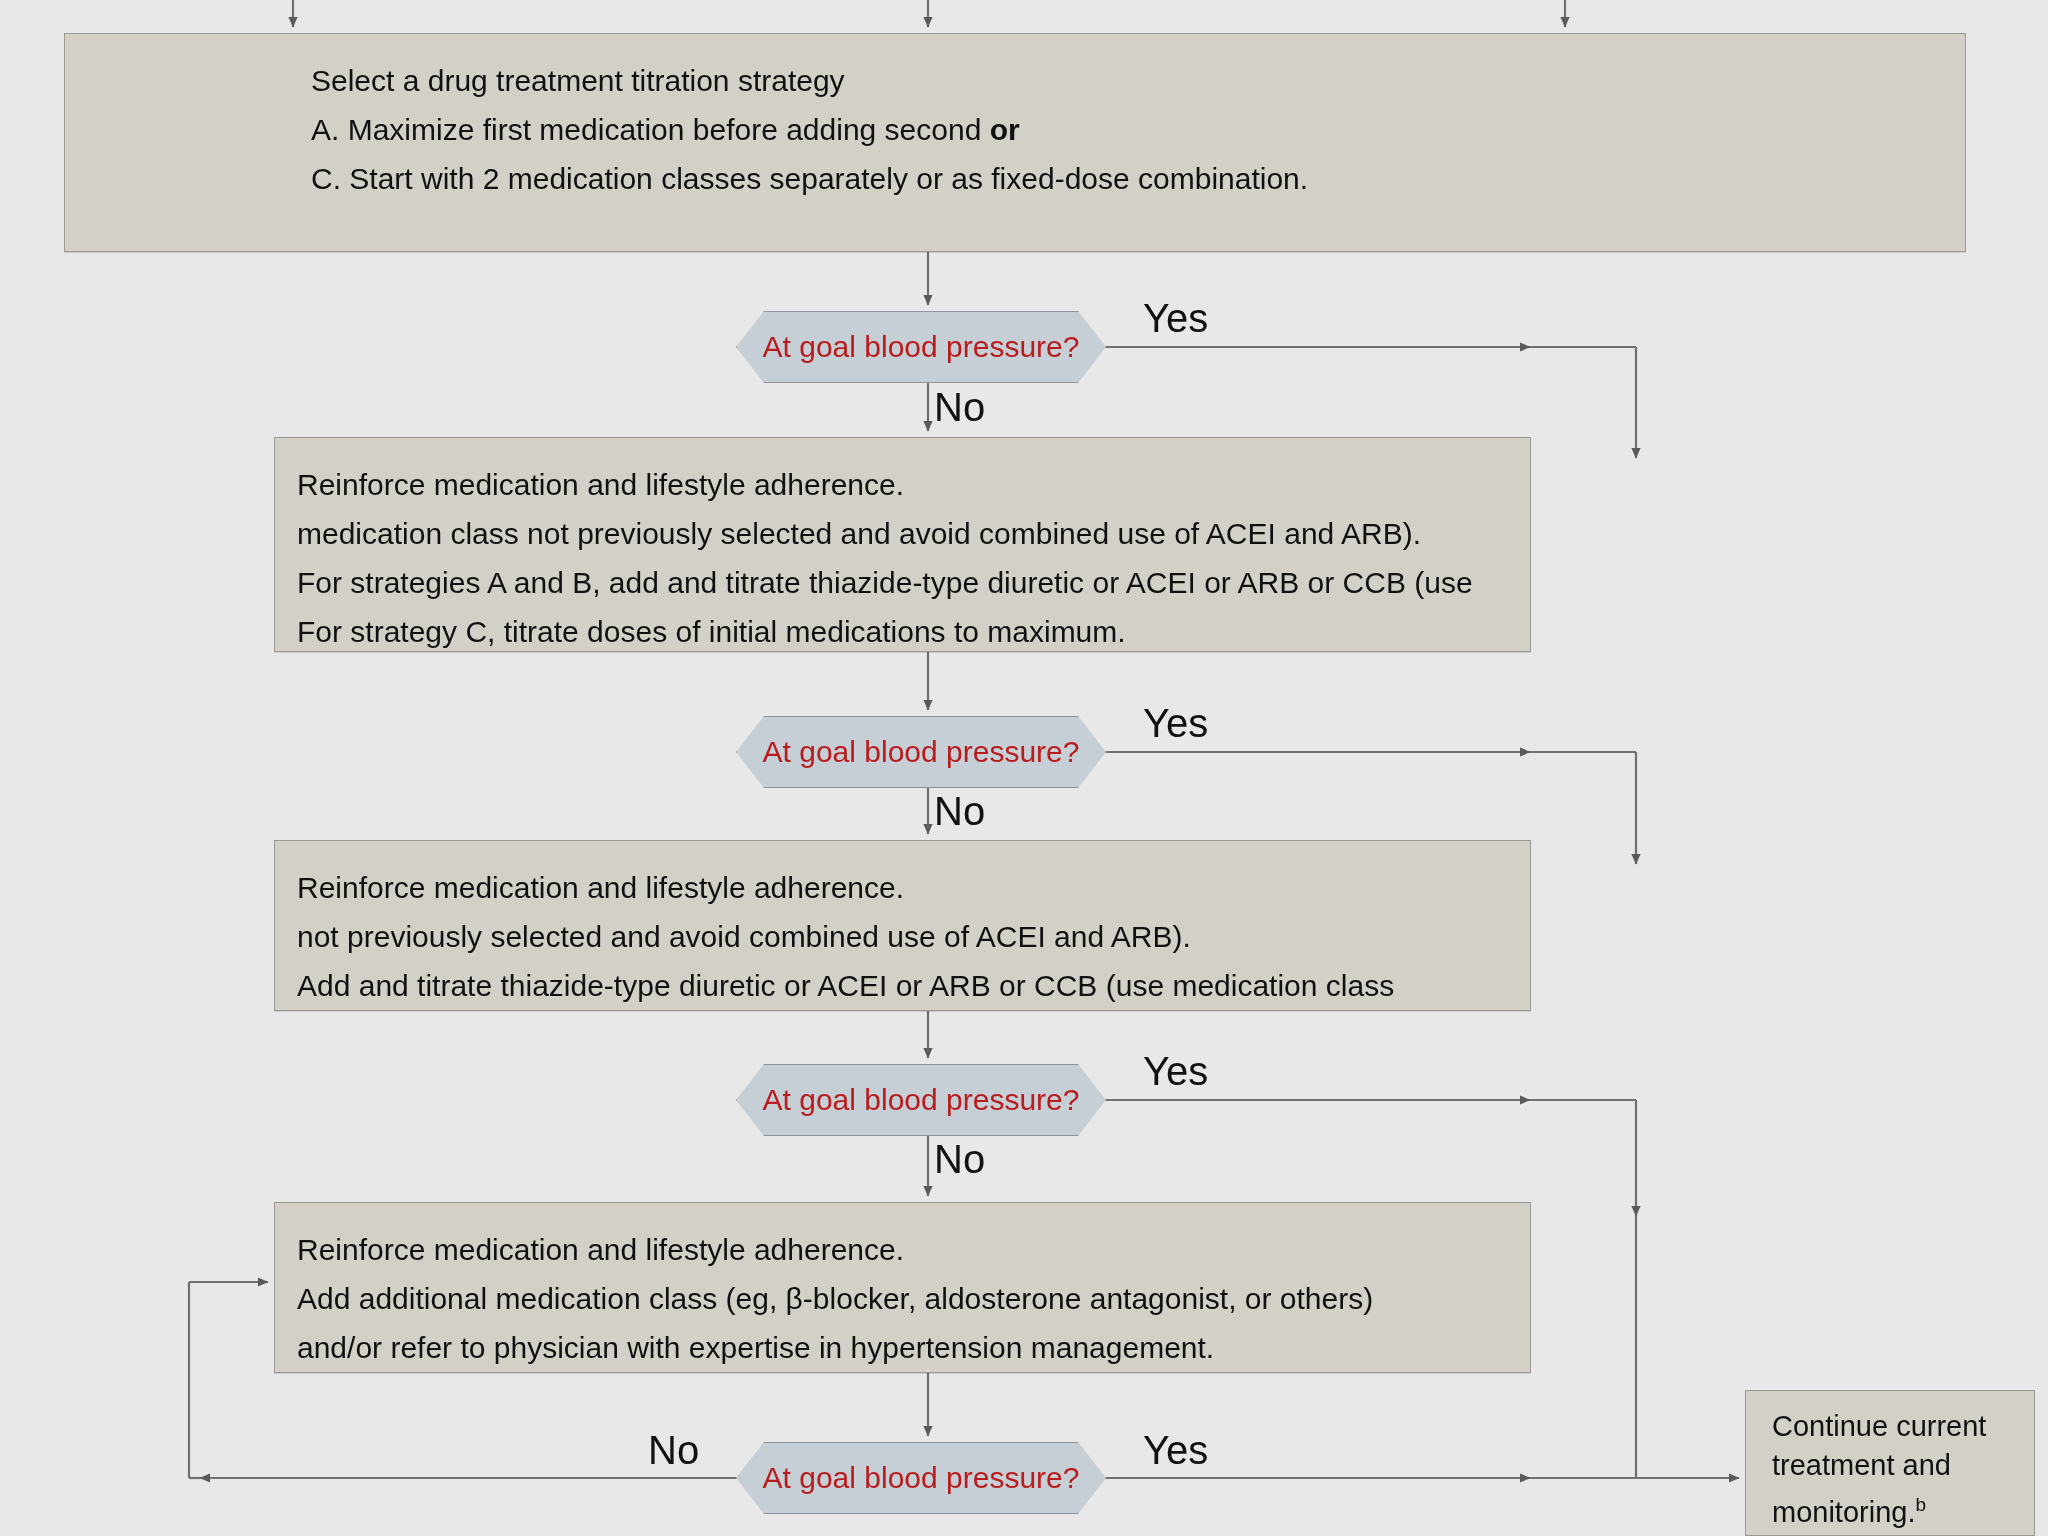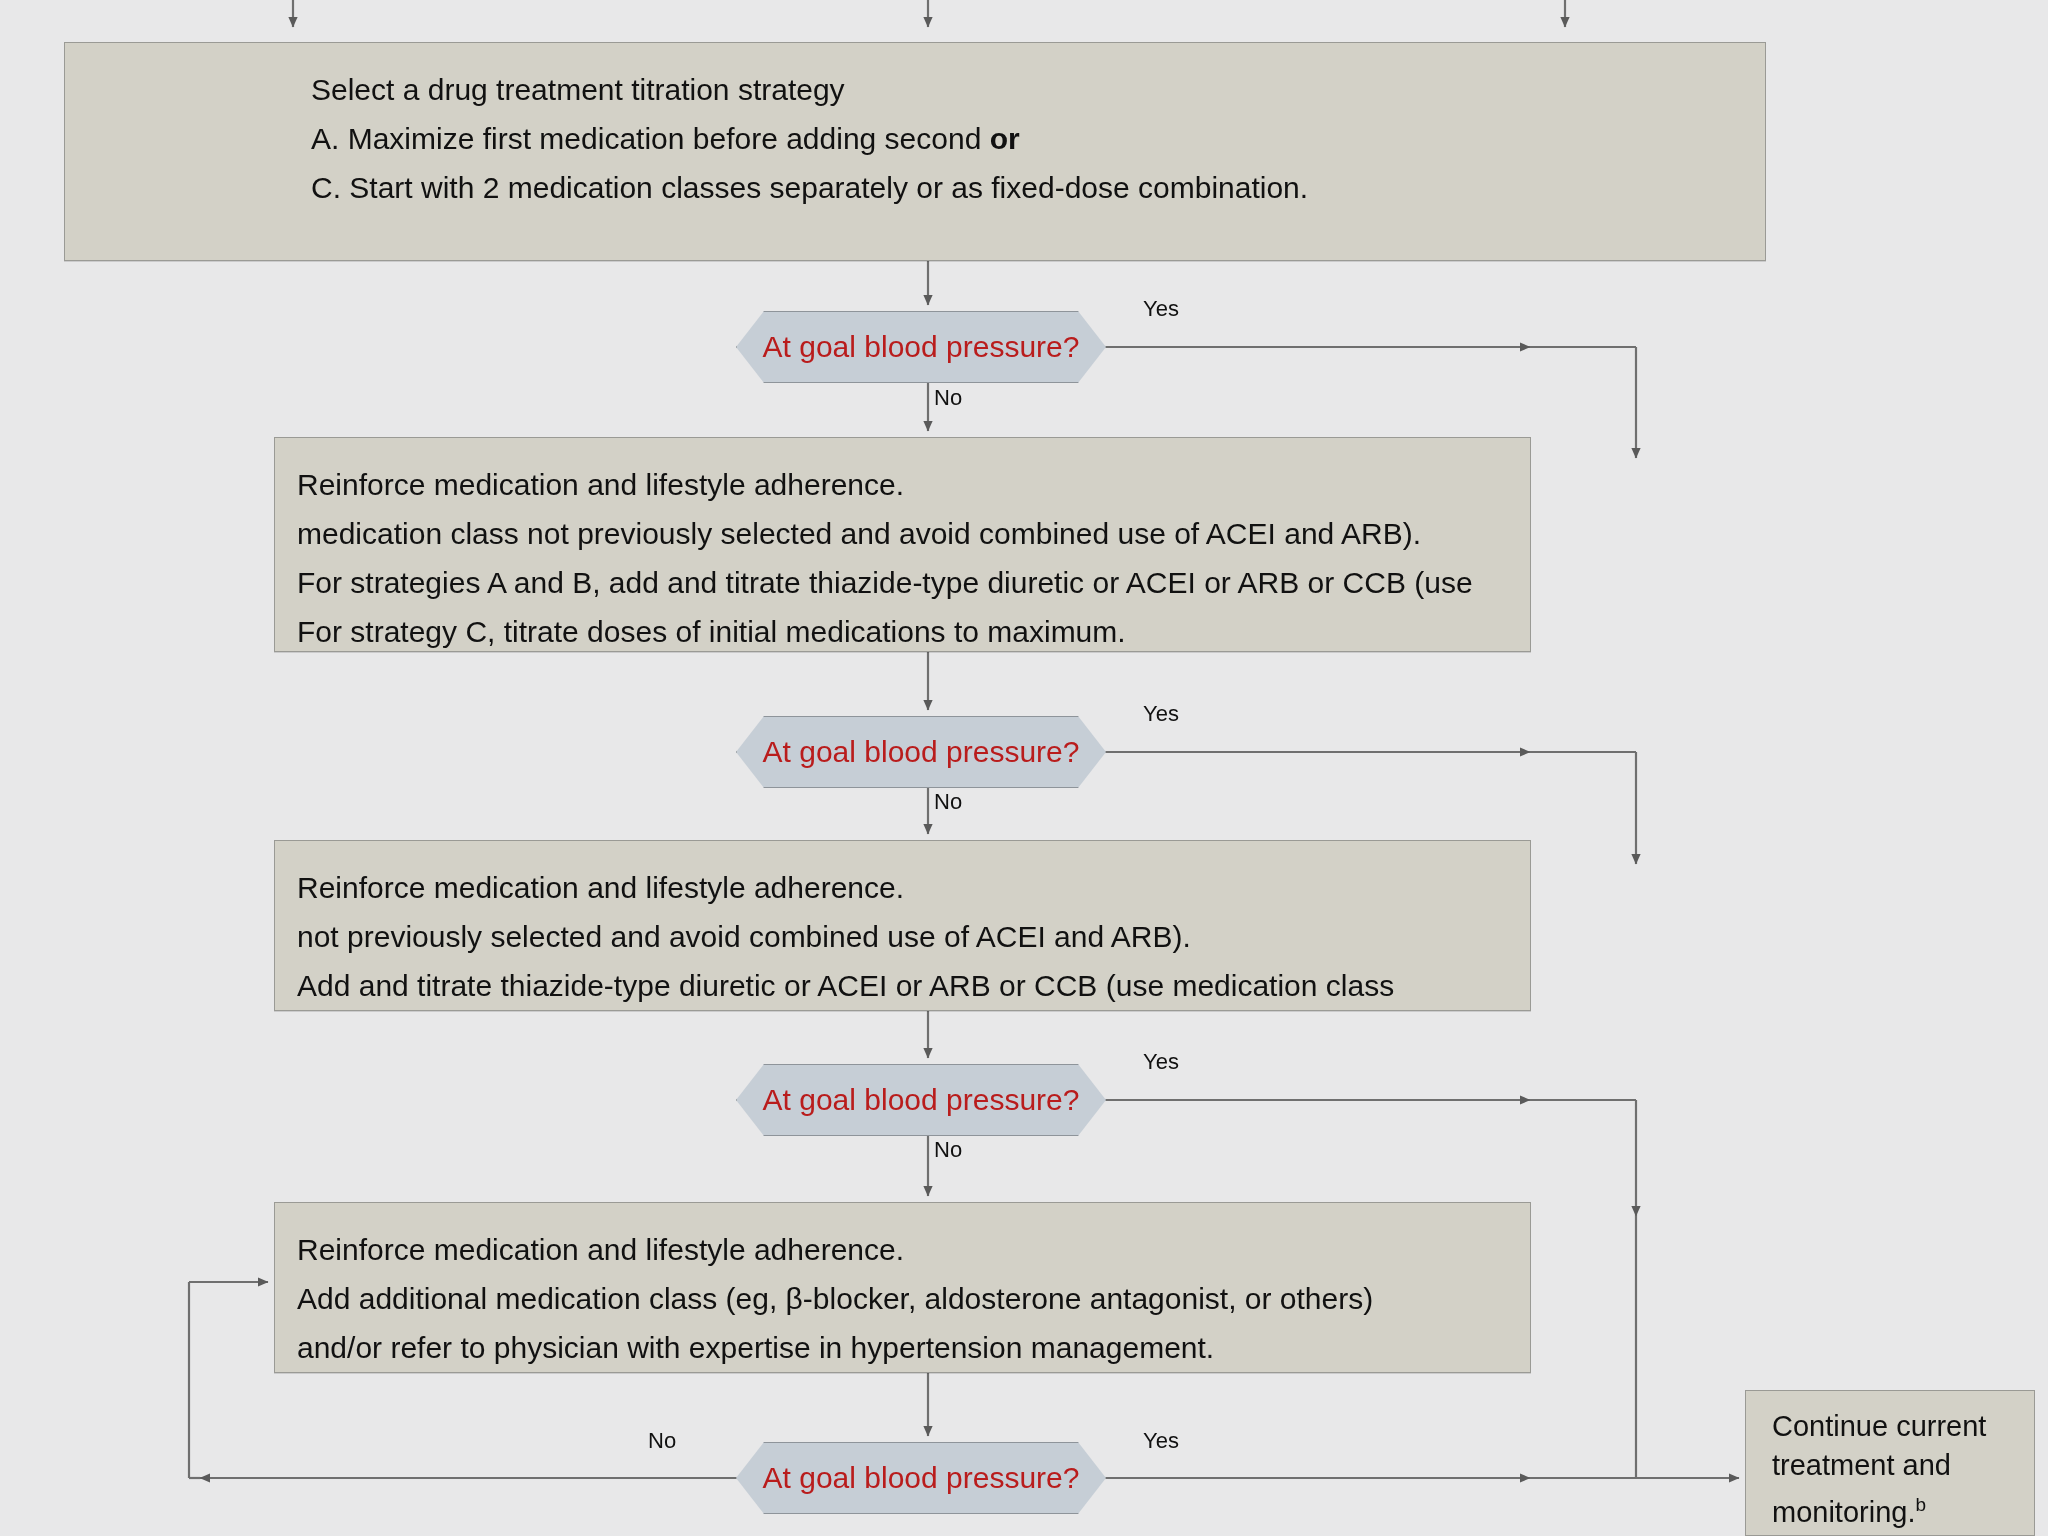--- a/index.html
+++ b/index.html
@@ -20,21 +20,21 @@
     border:1px solid #9a9a95;
     box-sizing:border-box;
     box-shadow:0 1px 0 rgba(0,0,0,.12);
   }
   .pbox .ln{
     color:#111;
     font-size:30px;
     line-height:49px;
     white-space:nowrap;
   }
-  .pbox.b1{left:64px;top:42px;width:1702px;height:219px;padding:22px 0 0 246px;}
+  .pbox.b1{left:64px;top:33px;width:1902px;height:219px;padding:22px 0 0 246px;}
   .pbox.b1 .ln{margin-bottom:0;}
   .pbox.b2{left:274px;top:437px;width:1257px;height:215px;padding:22px 0 0 22px;}
   .pbox.b3{left:274px;top:840px;width:1257px;height:171px;padding:22px 0 0 22px;}
   .pbox.b4{left:274px;top:1202px;width:1257px;height:171px;padding:22px 0 0 22px;}
   .pbox.b5{left:1745px;top:1390px;width:290px;height:146px;padding:16px 0 16px 26px;}
   .pbox.b5 .ln{font-size:29px;line-height:39px;}
   .pbox .sub{font-size:19px;vertical-align:super;}
   .b-or{font-weight:bold;}
 
   
@@ -47,21 +47,21 @@
     clip-path:polygon(28px 0,342px 0,370px 50%,342px 100%,28px 100%,0 50%);
     display:flex;align-items:center;justify-content:center;
   }
   .hex span{font-size:30px;color:#b91c1c;}
   .hex.h1{left:736px;top:311px;}
   .hex.h2{left:736px;top:716px;}
   .hex.h3{left:736px;top:1064px;}
   .hex.h4{left:736px;top:1442px;}
 
   
-  .elabel{position:absolute;font-size:22px;color:#111;}
+  .elabel{position:absolute;font-size:40px;color:#111;}
 </style>
 </head>
 <body>
 
 <div id="stage">
 
   <svg class="layer" viewBox="0 0 2048 1536">
     <defs>
       <marker id="ah" markerWidth="13" markerHeight="13" refX="10.5" refY="5.2" orient="auto" markerUnits="userSpaceOnUse">
         <path d="M0.5,0.6 L11,5.2 L0.5,9.8 Z" fill="#5a5a5a"></path>

